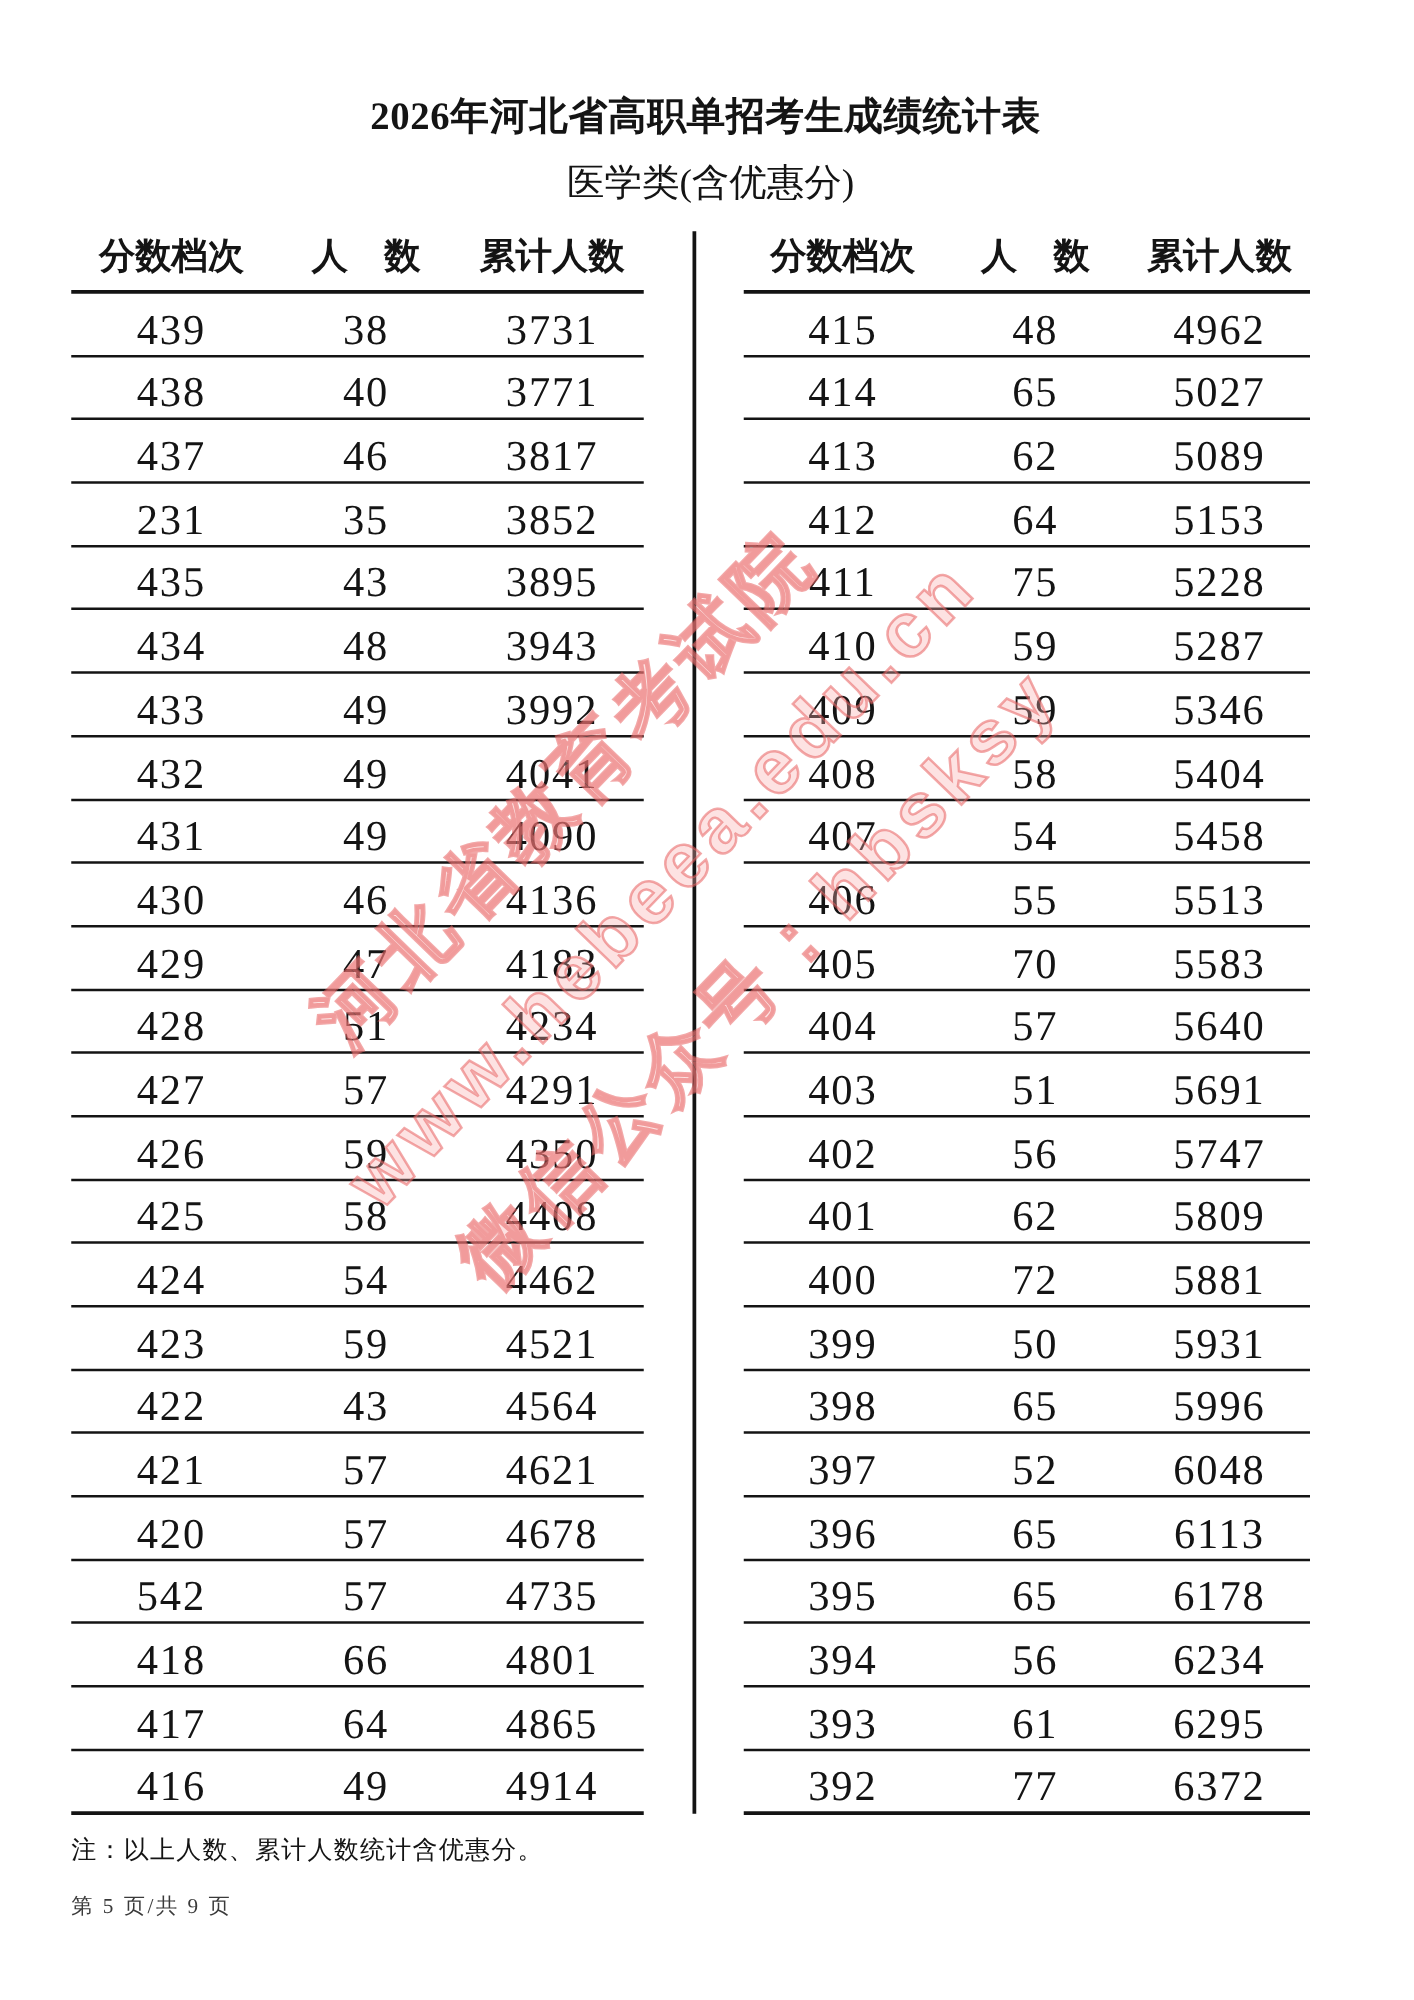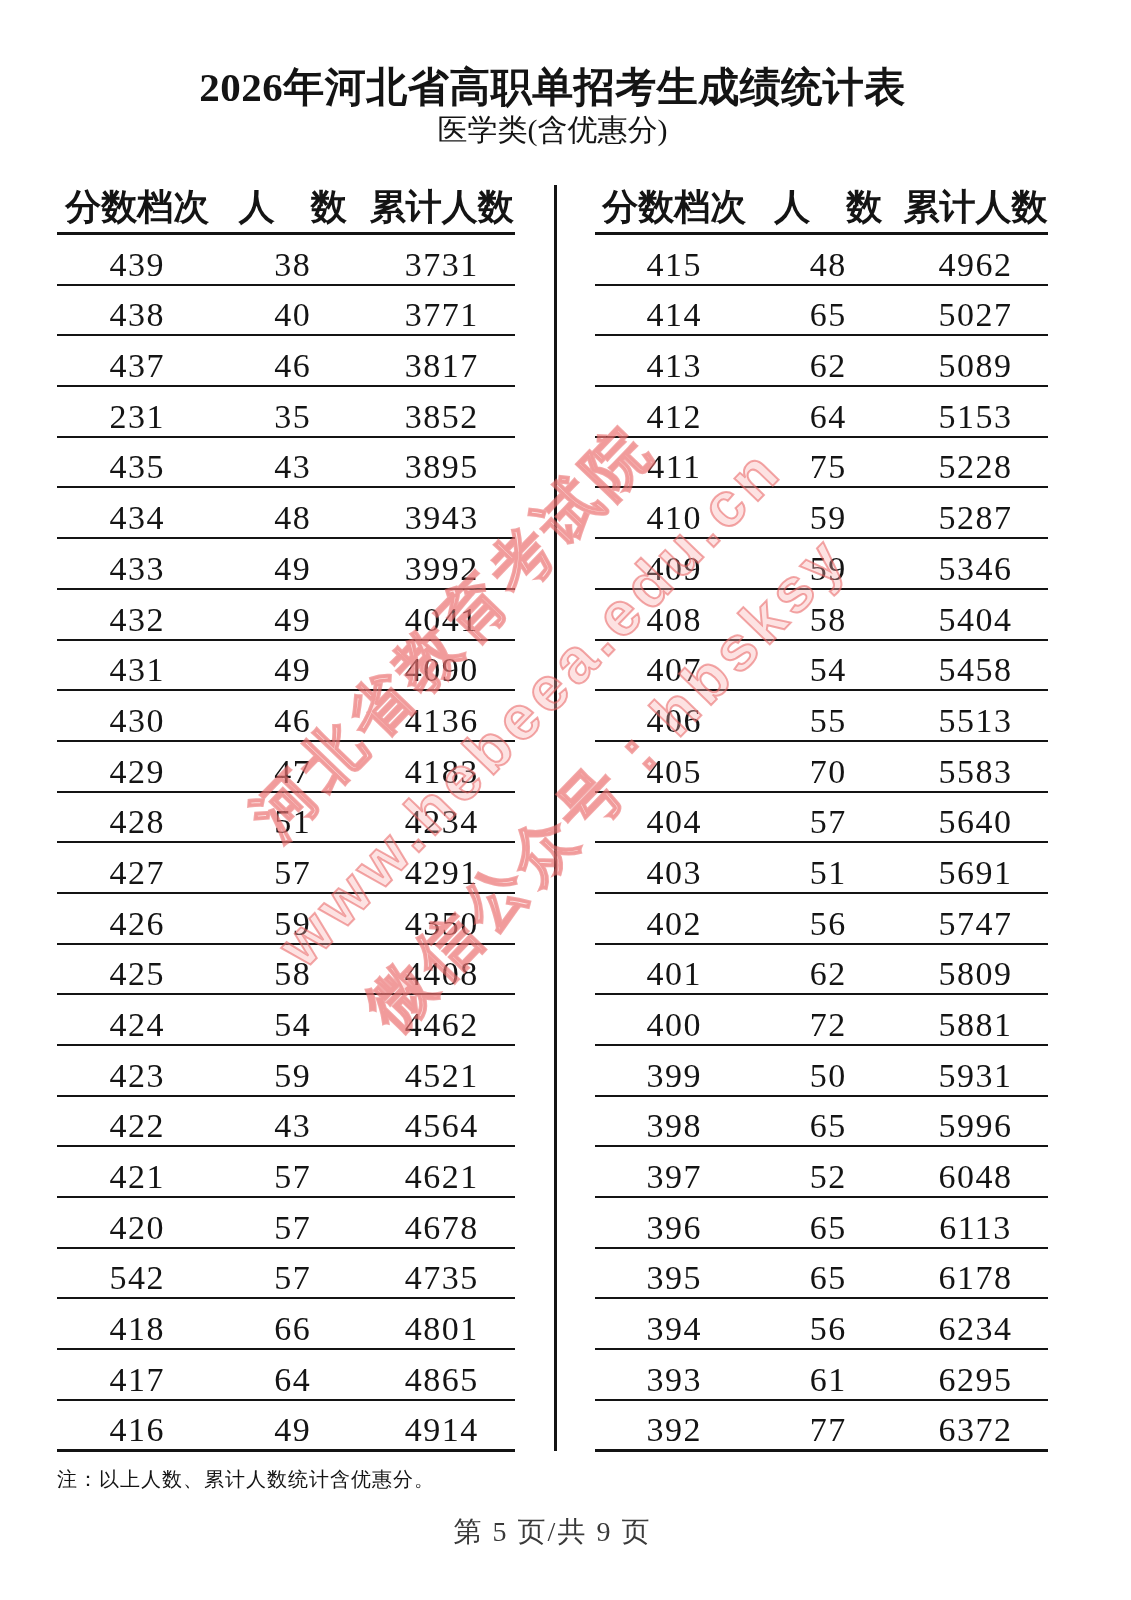--- a/index.html
+++ b/index.html
@@ -2,56 +2,56 @@
 <html><head>
 <meta charset="utf-8">
 <style>
   html,body { margin:0; padding:0; background:#ffffff; }
   .page {
     position:relative; width:1131px; height:1600px; background:#ffffff;
     overflow:hidden; color:#141414;
     font-family:"Liberation Serif","DejaVu Serif",serif;
   }
   .title {
-    position:absolute; top:60px; left:57px; width:991px; margin:0;
-    text-align:center; font-size:41px; font-weight:600; letter-spacing:0.5px;
+    position:absolute; top:60px; left:57px; width:991px; margin:12px;
+    text-align:center; font-size:31px; font-weight:600; letter-spacing:0.5px;
   }
   .subtitle {
-    position:absolute; top:110px; left:57px; width:991px; margin:0;
+    position:absolute; top:110px; left:57px; width:991px; margin:16px;
     text-align:center; font-size:30px; font-weight:500;
   }
   .tables { position:absolute; top:185px; left:57px; width:991px; display:flex; }
   .table { width:458px; }
   .table.right { width:453px; }
   .divider-col { width:80px; display:flex; justify-content:center; }
   .vline { width:3px; height:1266px; background:#141414; }
   .t-head {
-    height:50px; box-sizing:border-box; display:flex; align-items:flex-end;
+    height:50px; box-sizing:border-box; display:flex; align-items:flex-start;
     border-bottom:3.5px solid #141414;
     font-family:Liberation Serif, serif;
-    font-weight:700; font-size:36px;
+    font-weight:700; font-size:29px;
   }
   .t-row {
     height:50.7px; box-sizing:border-box; display:flex; align-items:flex-end;
     border-bottom:2.5px solid #141414;
     font-size:34px; letter-spacing:1.5px;
   }
   .t-body .t-row:last-child { border-bottom-width:3.5px; }
   .t-cell { text-align:center; }
   .c1 { width:35%; }
   .c2 { width:33%; }
   .c3 { width:32%; }
   .note {
     position:absolute; top:1466px; left:57px;
     font-family:"Liberation Sans","DejaVu Sans",sans-serif;
     font-weight:400; font-size:20px; letter-spacing:1px;
   }
   .footer {
-    position:absolute; top:1513px; left:57px; width:991px; text-align:center;
-    font-size:28px; color:#3a3a3a; letter-spacing:2px;
+    position:absolute; top:1513px; left:57px; width:991px; text-align:left;
+    font-size:17px; color:#3a3a3a; letter-spacing:2px;
   }
   .watermark {
     position:absolute; left:130px; top:545px; width:800px;
     transform:rotate(-46deg);
     text-align:center; white-space:nowrap; pointer-events:none;
     font-family:"Liberation Sans","DejaVu Sans",sans-serif; font-weight:700;
     font-size:62px; line-height:108px; letter-spacing:6px;
     color:rgba(250,172,172,0.35);
     -webkit-text-stroke:2px rgba(231,97,97,0.55);
     z-index:5;

